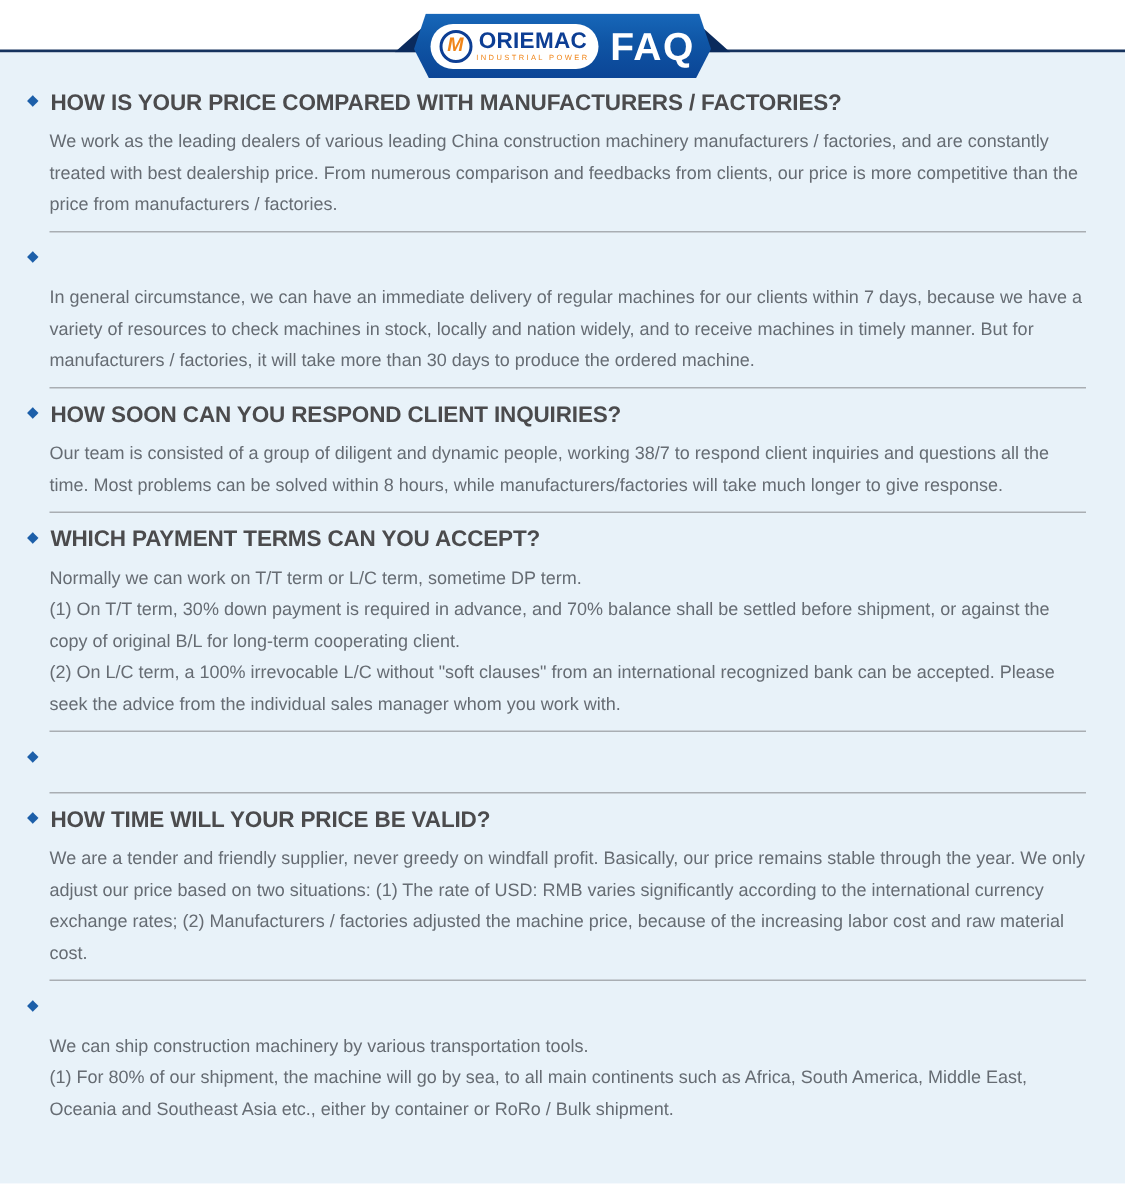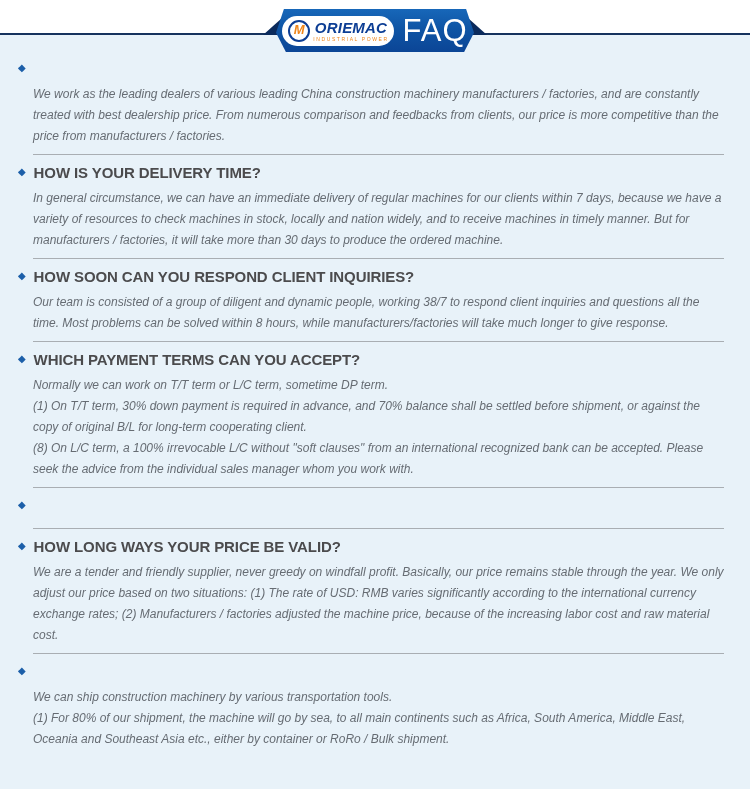--- a/index.html
+++ b/index.html
@@ -56,31 +56,31 @@
     flex:0 0 auto;
   }
   .logo-m{
     font-size:13px;font-weight:bold;font-style:italic;
     color:var(--brand-orange,#f08519);
     line-height:1;transform:translateY(-1px);
   }
   .logo-text{display:flex;flex-direction:column;align-items:center;line-height:1;}
   .brand{
     color:var(--brand-blue,#0d3e94);
-    font-size:15px;font-weight:bold;font-style:italic;
+    font-size:15px;font-weight:bold;
     letter-spacing:0.2px;
   }
   .tagline{
     color:var(--brand-orange,#f08519);
     font-size:5px;letter-spacing:1.6px;margin-top:2px;
     white-space:nowrap;
   }
   .faq-label{
     color:#ffffff;
-    font-size:31px;font-weight:400;
+    font-size:26px;font-weight:700;
     letter-spacing:1px;
     margin-left:8px;
     line-height:1;
   }
   
   .faq{padding:9px 26px 7px 33px;}
   .q{
     margin:0 0 6px 0;
     font-size:15px;font-weight:bold;
     color:var(--heading,#4b4b4d);
@@ -92,21 +92,20 @@
     color:var(--bullet,#1c5fa9);
     font-size:10px;
     margin:0 8px 0 -15px;
     transform:translateY(-1px);
   }
   .a{
     margin:0;
     font-size:12px;
     color:var(--body,#666c73);
     line-height:21px;
-    font-style:italic;
   }
   .divider{
     height:1px;
     background:var(--divider,#a9aeb3);
     margin:0 26px 0 33px;
   }
 </style>
 </head>
 <body>
 
@@ -129,29 +128,29 @@
       </div>
       <span class="faq-label">FAQ</span>
     </div>
   </div>
 
   <div class="content">
 
     <section class="faq">
       <h2 class="q">
           <span class="bullet">◆</span>
+          <span class="q-text">HOW IS YOUR PRICE COMPARED WITH MANUFACTURERS / FACTORIES?</span>
         </h2>
       <p class="a">We work as the leading dealers of various leading China construction machinery manufacturers / factories, and are constantly treated with best dealership price. From numerous comparison and feedbacks from clients, our price is more competitive than the price from manufacturers / factories.</p>
     </section>
     <div class="divider"></div>
 
     <section class="faq">
       <h2 class="q">
           <span class="bullet">◆</span>
-          <span class="q-text">HOW IS YOUR DELIVERY TIME?</span>
         </h2>
       <p class="a">In general circumstance, we can have an immediate delivery of regular machines for our clients within 7 days, because we have a variety of resources to check machines in stock, locally and nation widely, and to receive machines in timely manner. But for manufacturers / factories, it will take more than 30 days to produce the ordered machine.</p>
     </section>
     <div class="divider"></div>
 
     <section class="faq">
       <h2 class="q">
           <span class="bullet">◆</span>
           <span class="q-text">HOW SOON CAN YOU RESPOND CLIENT INQUIRIES?</span>
         </h2>
@@ -159,35 +158,35 @@
     </section>
     <div class="divider"></div>
 
     <section class="faq">
       <h2 class="q">
           <span class="bullet">◆</span>
           <span class="q-text">WHICH PAYMENT TERMS CAN YOU ACCEPT?</span>
         </h2>
       <p class="a">Normally we can work on T/T term or L/C term, sometime DP term.</p>
       <p class="a">(1) On T/T term, 30% down payment is required in advance, and 70% balance shall be settled before shipment, or against the copy of original B/L for long-term cooperating client.</p>
-      <p class="a">(8) On L/C term, a 100% irrevocable L/C without "soft clauses" from an international recognized bank can be accepted. Please seek the advice from the individual sales manager whom you work with.</p>
-    </section>
-    <div class="divider"></div>
-
-    <section class="faq">
-      <h2 class="q">
-          <span class="bullet">◆</span>
-        </h2>
-    </section>
-    <div class="divider"></div>
-
-    <section class="faq">
-      <h2 class="q">
-          <span class="bullet">◆</span>
-          <span class="q-text">HOW LONG WAYS YOUR PRICE BE VALID?</span>
+      <p class="a">(2) On L/C term, a 100% irrevocable L/C without "soft clauses" from an international recognized bank can be accepted. Please seek the advice from the individual sales manager whom you work with.</p>
+    </section>
+    <div class="divider"></div>
+
+    <section class="faq">
+      <h2 class="q">
+          <span class="bullet">◆</span>
+        </h2>
+    </section>
+    <div class="divider"></div>
+
+    <section class="faq">
+      <h2 class="q">
+          <span class="bullet">◆</span>
+          <span class="q-text">HOW TIME WILL YOUR PRICE BE VALID?</span>
         </h2>
       <p class="a">We are a tender and friendly supplier, never greedy on windfall profit. Basically, our price remains stable through the year. We only adjust our price based on two situations: (1) The rate of USD: RMB varies significantly according to the international currency exchange rates; (2) Manufacturers / factories adjusted the machine price, because of the increasing labor cost and raw material cost.</p>
     </section>
     <div class="divider"></div>
 
     <section class="faq">
       <h2 class="q">
           <span class="bullet">◆</span>
         </h2>
       <p class="a">We can ship construction machinery by various transportation tools.</p>

